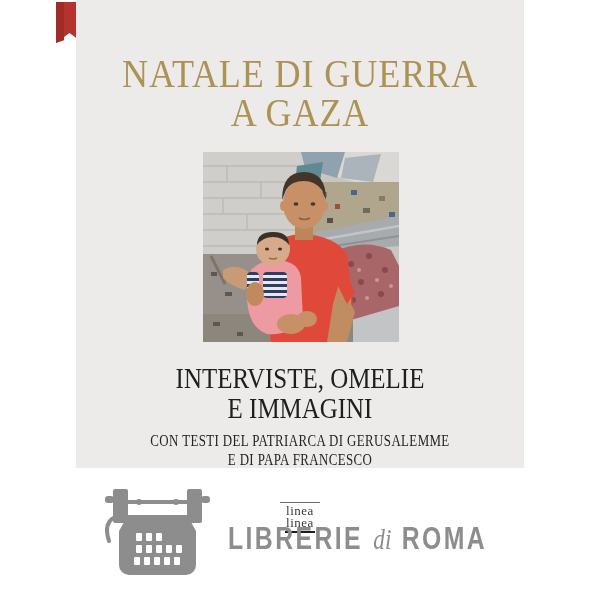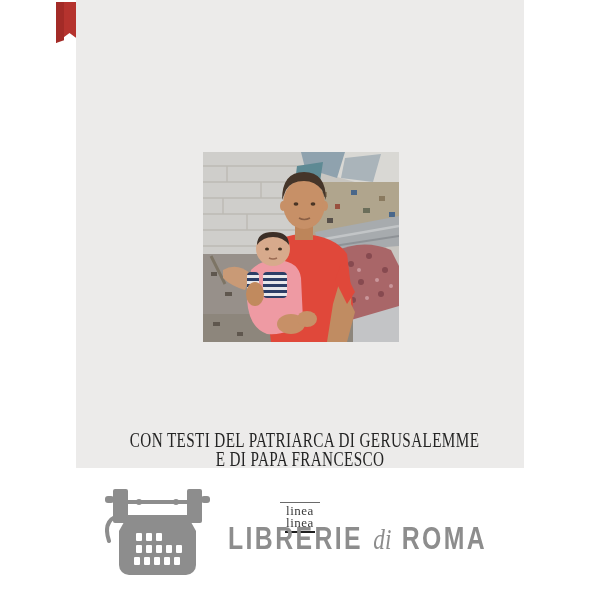--- a/index.html
+++ b/index.html
@@ -23,21 +23,21 @@
   .photo svg{display:block;}
   .subtitle{
     position:absolute;top:363px;left:0;width:100%;
     text-align:center;color:#1E1E1E;
     font-size:29px;line-height:30px;
   }
   .subtitle .line{display:block;transform:scaleX(0.86);transform-origin:50% 50%;white-space:nowrap;}
   .credit{
     position:absolute;top:431px;left:0;width:100%;
     text-align:center;color:#242424;
-    font-size:20px;line-height:19px;
+    font-size:17px;line-height:19px;
   }
   .credit .line{display:block;transform:scaleX(0.76);transform-origin:50% 50%;white-space:nowrap;letter-spacing:0.5px;}
   .bookmark{
     position:absolute;left:56px;top:2px;width:27px;height:41px;
   }
   .publisher-logo{
     position:absolute;left:272px;top:502px;width:56px;
     text-align:center;color:#3A3A3A;z-index:1;
     font-family:"Liberation Serif",serif;
   }
@@ -66,20 +66,24 @@
 
 <div class="bookmark">
   <svg width="27" height="41" viewBox="0 0 27 41">
     <path d="M0 0 H27 V41 L13.5 31 L0 41 Z" fill="#B5332E"></path>
     <path d="M0 0 H8 V38.2 L0 41 Z" fill="#A32B27"></path>
   </svg>
 </div>
 
 <div class="cover">
 
+  <div class="title">
+    <span class="line">NATALE DI GUERRA</span>
+    <span class="line">A GAZA</span>
+  </div>
 
   <div class="photo">
     <svg width="196" height="190" viewBox="0 0 196 190">
 
       <rect width="196" height="190" fill="#C8C6C1"></rect>
 
       <rect x="0" y="0" width="112" height="102" fill="#CFCECB"></rect>
       <g stroke="#BCBAB4" stroke-width="1.4">
         <line x1="0" y1="14" x2="112" y2="14"></line>
           <line x1="0" y1="30" x2="112" y2="30"></line>
@@ -174,20 +178,24 @@
       <ellipse cx="64" cy="97" rx="2" ry="1.6" fill="#42301F"></ellipse>
       <ellipse cx="77" cy="97" rx="2" ry="1.6" fill="#42301F"></ellipse>
       <path d="M66,106 Q70,108 74,106" stroke="#9A6A52" stroke-width="1.4" fill="none"></path>
 
       <ellipse cx="52" cy="142" rx="9" ry="12" fill="#C18A5E"></ellipse>
       <ellipse cx="88" cy="172" rx="14" ry="10" fill="#C79067"></ellipse>
       <ellipse cx="104" cy="167" rx="10" ry="8" fill="#C79067"></ellipse>
     </svg>
   </div>
 
+  <div class="subtitle">
+    <span class="line">INTERVISTE, OMELIE</span>
+    <span class="line">E IMMAGINI</span>
+  </div>
 
   <div class="credit">
     <span class="line">CON TESTI DEL PATRIARCA DI GERUSALEMME</span>
     <span class="line">E DI PAPA FRANCESCO</span>
   </div>
 
 </div>
 
 <div class="publisher-logo">
   <div class="rule-top"></div>

